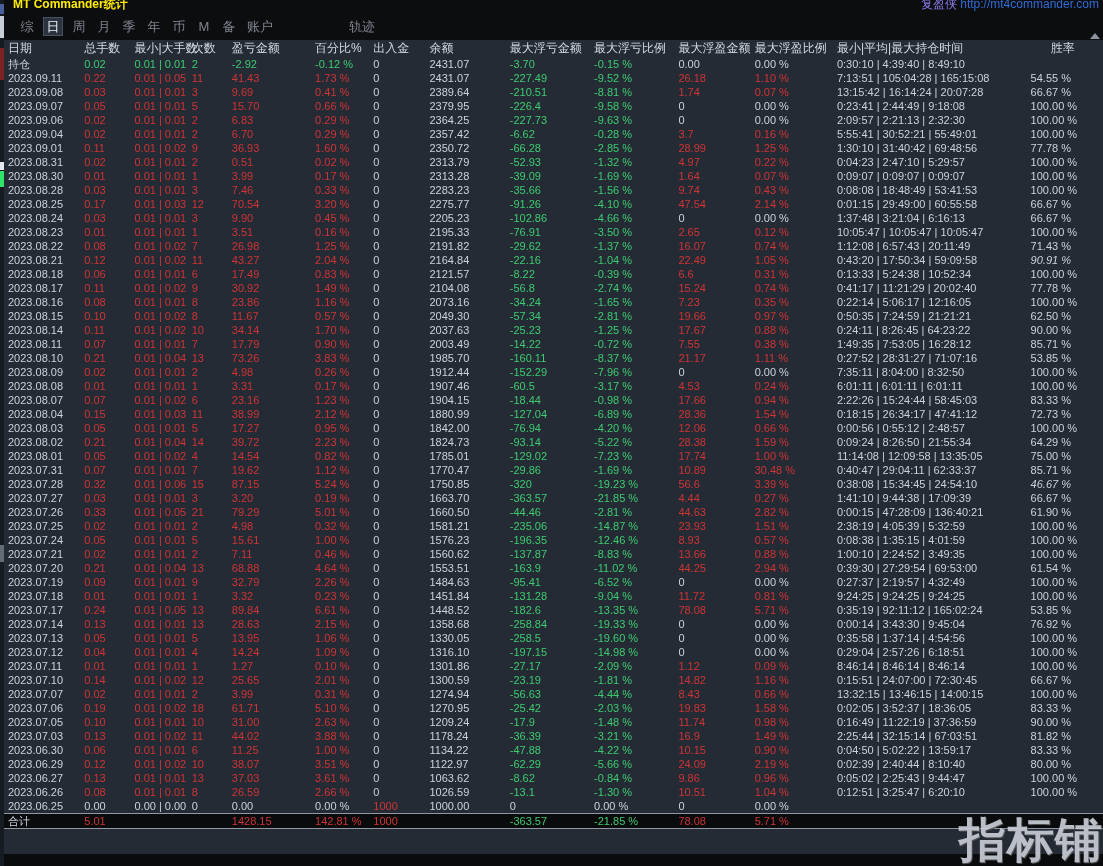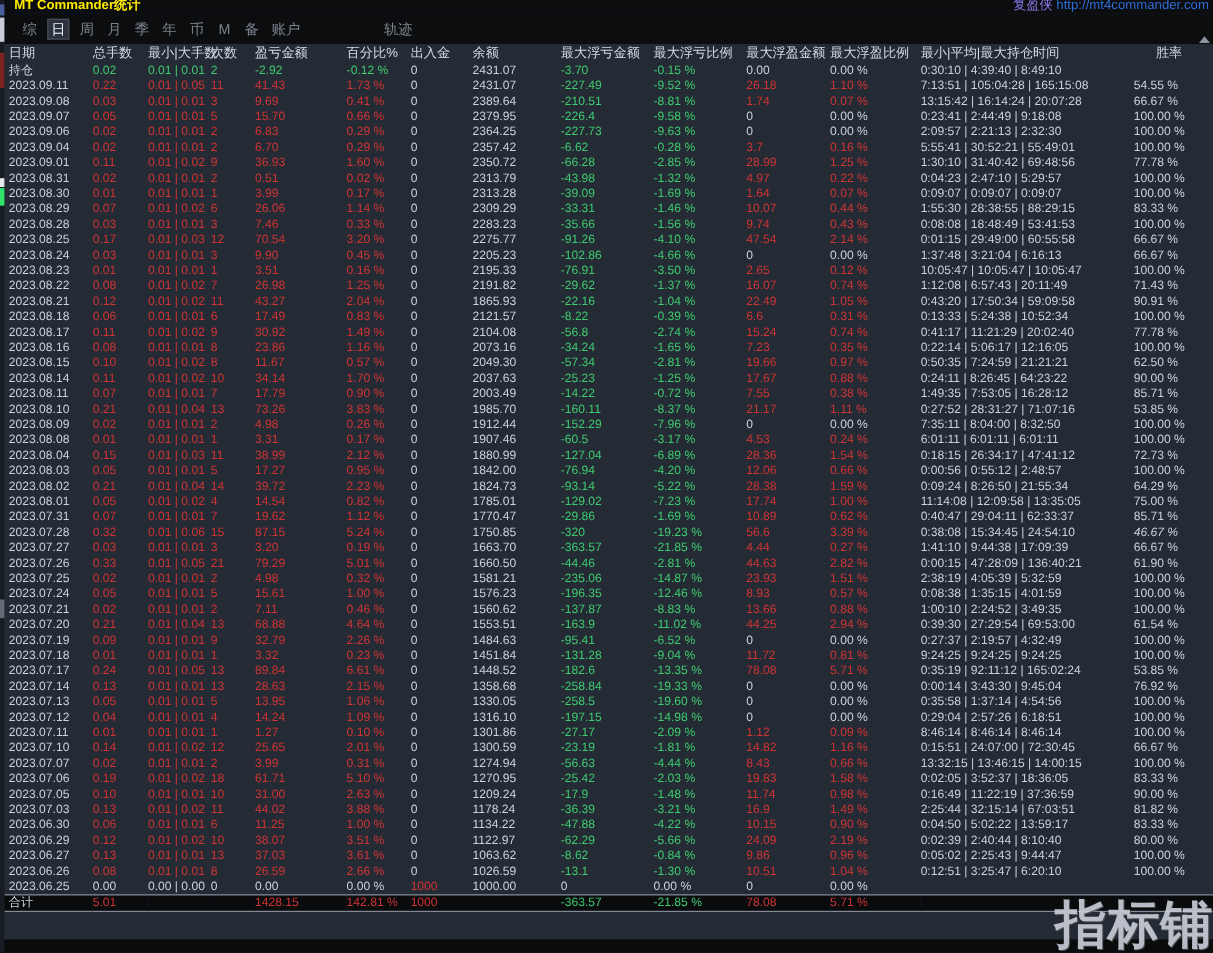--- a/index.html
+++ b/index.html
@@ -230,21 +230,21 @@
           </tr>
           <tr>
             <td class="plain pad">2023.08.31</td>
             <td class="red">0.02</td>
             <td class="red">0.01 | 0.01</td>
             <td class="red">2</td>
             <td class="red">0.51</td>
             <td class="red">0.02 %</td>
             <td class="plain">0</td>
             <td class="plain">2313.79</td>
-            <td class="green">-43.98</td>
+            <td class="green">-52.93</td>
             <td class="green">-1.32 %</td>
             <td class="red">4.97</td>
             <td class="red">0.22 %</td>
             <td class="plain">0:04:23 | 2:47:10 | 5:29:57</td>
             <td class="plain" style="padding-left: 8px;">100.00 %</td>
           </tr>
           <tr>
             <td class="plain pad">2023.08.30</td>
             <td class="red">0.01</td>
             <td class="red">0.01 | 0.01</td>
@@ -252,36 +252,20 @@
             <td class="red">3.99</td>
             <td class="red">0.17 %</td>
             <td class="plain">0</td>
             <td class="plain">2313.28</td>
             <td class="green">-39.09</td>
             <td class="green">-1.69 %</td>
             <td class="red">1.64</td>
             <td class="red">0.07 %</td>
             <td class="plain">0:09:07 | 0:09:07 | 0:09:07</td>
             <td class="plain" style="padding-left: 8px;">100.00 %</td>
-          </tr>
-          <tr>
-            <td class="plain pad">2023.08.29</td>
-            <td class="red">0.07</td>
-            <td class="red">0.01 | 0.02</td>
-            <td class="red">6</td>
-            <td class="red">26.06</td>
-            <td class="red">1.14 %</td>
-            <td class="plain">0</td>
-            <td class="plain">2309.29</td>
-            <td class="green">-33.31</td>
-            <td class="green">-1.46 %</td>
-            <td class="red">10.07</td>
-            <td class="red">0.44 %</td>
-            <td class="plain">1:55:30 | 28:38:55 | 88:29:15</td>
-            <td class="plain" style="padding-left: 8px;">83.33 %</td>
           </tr>
           <tr>
             <td class="plain pad">2023.08.28</td>
             <td class="red">0.03</td>
             <td class="red">0.01 | 0.01</td>
             <td class="red">3</td>
             <td class="red">7.46</td>
             <td class="red">0.33 %</td>
             <td class="plain">0</td>
             <td class="plain">2283.23</td>
@@ -357,27 +341,27 @@
             <td class="plain" style="padding-left: 8px; margin-left: 12px;">71.43 %</td>
           </tr>
           <tr>
             <td class="plain pad">2023.08.21</td>
             <td class="red">0.12</td>
             <td class="red">0.01 | 0.02</td>
             <td class="red">11</td>
             <td class="red">43.27</td>
             <td class="red">2.04 %</td>
             <td class="plain">0</td>
-            <td class="plain">1865.93</td>
+            <td class="plain">2164.84</td>
             <td class="green">-22.16</td>
             <td class="green">-1.04 %</td>
             <td class="red">22.49</td>
             <td class="red">1.05 %</td>
             <td class="plain">0:43:20 | 17:50:34 | 59:09:58</td>
-            <td class="plain" style="padding-left: 8px;">90.91 %</td>
+            <td class="plain" style="padding-left: 8px; font-style: italic;">90.91 %</td>
           </tr>
           <tr>
             <td class="plain pad">2023.08.18</td>
             <td class="red">0.06</td>
             <td class="red">0.01 | 0.01</td>
             <td class="red">6</td>
             <td class="red">17.49</td>
             <td class="red">0.83 %</td>
             <td class="plain">0</td>
             <td class="plain">2121.57</td>
@@ -510,20 +494,36 @@
             <td class="plain">0</td>
             <td class="plain">1907.46</td>
             <td class="green">-60.5</td>
             <td class="green">-3.17 %</td>
             <td class="red">4.53</td>
             <td class="red">0.24 %</td>
             <td class="plain">6:01:11 | 6:01:11 | 6:01:11</td>
             <td class="plain" style="padding-left: 8px;">100.00 %</td>
           </tr>
           <tr>
+            <td class="plain pad">2023.08.07</td>
+            <td class="red">0.07</td>
+            <td class="red">0.01 | 0.02</td>
+            <td class="red">6</td>
+            <td class="red">23.16</td>
+            <td class="red">1.23 %</td>
+            <td class="plain">0</td>
+            <td class="plain">1904.15</td>
+            <td class="green">-18.44</td>
+            <td class="green">-0.98 %</td>
+            <td class="red">17.66</td>
+            <td class="red">0.94 %</td>
+            <td class="plain">2:22:26 | 15:24:44 | 58:45:03</td>
+            <td class="plain" style="padding-left: 8px;">83.33 %</td>
+          </tr>
+          <tr>
             <td class="plain pad">2023.08.04</td>
             <td class="red">0.15</td>
             <td class="red">0.01 | 0.03</td>
             <td class="red">11</td>
             <td class="red">38.99</td>
             <td class="red">2.12 %</td>
             <td class="plain">0</td>
             <td class="plain">1880.99</td>
             <td class="green">-127.04</td>
             <td class="green">-6.89 %</td>
@@ -585,21 +585,21 @@
             <td class="red">0.07</td>
             <td class="red">0.01 | 0.01</td>
             <td class="red">7</td>
             <td class="red">19.62</td>
             <td class="red">1.12 %</td>
             <td class="plain">0</td>
             <td class="plain">1770.47</td>
             <td class="green">-29.86</td>
             <td class="green">-1.69 %</td>
             <td class="red">10.89</td>
-            <td class="red">0.62 %</td>
+            <td class="red">30.48 %</td>
             <td class="plain">0:40:47 | 29:04:11 | 62:33:37</td>
             <td class="plain" style="padding-left: 8px;">85.71 %</td>
           </tr>
           <tr>
             <td class="plain pad">2023.07.28</td>
             <td class="red">0.32</td>
             <td class="red">0.01 | 0.06</td>
             <td class="red">15</td>
             <td class="red">87.15</td>
             <td class="red">5.24 %</td>

